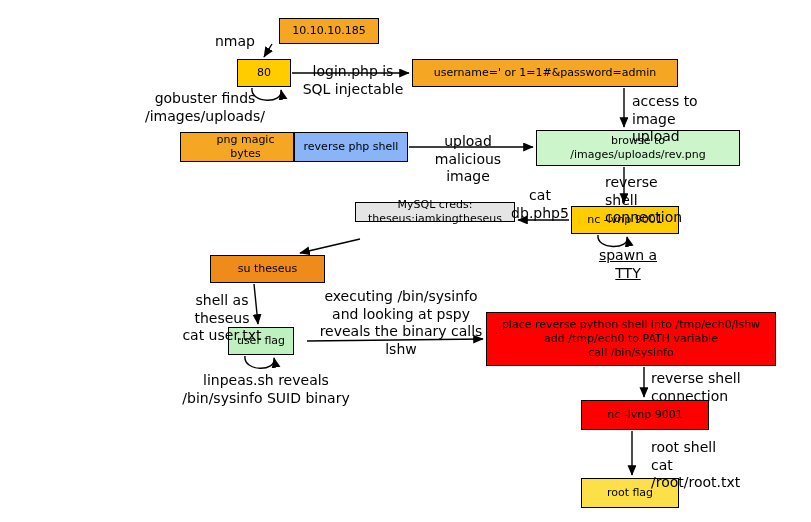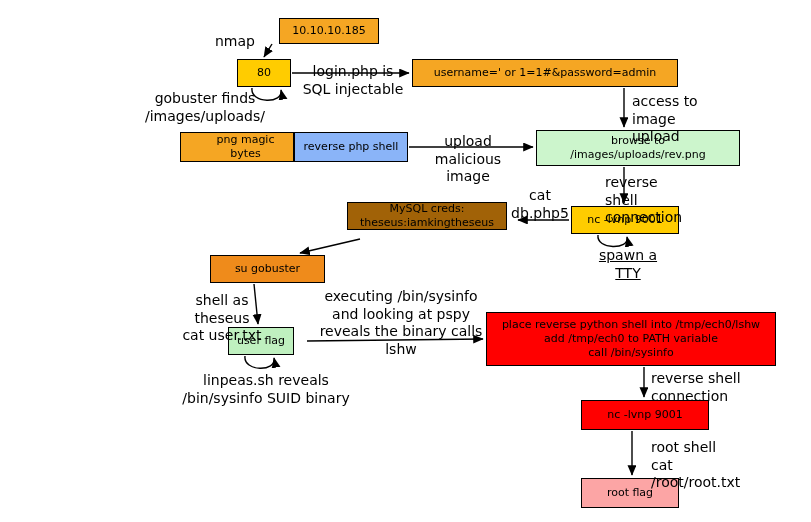--- a/index.html
+++ b/index.html
@@ -90,29 +90,29 @@
   </svg>
 
   <div class="node" style="left:279px;top:18px;width:100px;height:26px;background:#f5a623;">10.10.10.185</div>
   <div class="node" style="left:237px;top:59px;width:54px;height:28px;background:#ffcc00;">80</div>
   <div class="node" style="left:412px;top:59px;width:266px;height:28px;background:#f5a623;">username=' or 1=1#&amp;password=admin</div>
   <div class="node" style="left:180px;top:132px;width:114px;height:30px;background:#f5a623;padding-left:21px;">png magic bytes</div>
   <div class="node" style="left:294px;top:132px;width:114px;height:30px;background:#8ab4f8;">reverse php shell</div>
   <div class="node" style="left:536px;top:130px;width:204px;height:36px;background:#ccf5cc;">browse to
 /images/uploads/rev.png</div>
   <div class="node" style="left:571px;top:206px;width:108px;height:28px;background:#ffcc00;">nc -lvnp 9001</div>
-  <div class="node" style="left:347px;top:202px;width:160px;height:28px;background:#a16207;">MySQL creds:
+  <div class="node" style="left:355px;top:202px;width:160px;height:20px;background:#e5e5e5;">MySQL creds:
 theseus:iamkingtheseus</div>
-  <div class="node" style="left:210px;top:255px;width:115px;height:28px;background:#ef8b1b;">su gobuster</div>
+  <div class="node" style="left:210px;top:255px;width:115px;height:28px;background:#ef8b1b;">su theseus</div>
   <div class="node" style="left:228px;top:327px;width:66px;height:28px;background:#bff0bf;">user flag</div>
   <div class="node" style="left:486px;top:312px;width:290px;height:54px;background:#ff0000;">place reverse python shell into /tmp/ech0/lshw
 add /tmp/ech0 to PATH variable
 call /bin/sysinfo</div>
   <div class="node" style="left:581px;top:400px;width:128px;height:30px;background:#ff0000;">nc -lvnp 9001</div>
-  <div class="node" style="left:581px;top:478px;width:98px;height:30px;background:#fca5a5;">root flag</div>
+  <div class="node" style="left:581px;top:478px;width:98px;height:30px;background:#fde047;">root flag</div>
 
   <div class="lbl" style="left:210px;top:33px;width:50px;">nmap</div>
   <div class="lbl" style="left:140px;top:90px;width:130px;">gobuster finds
 /images/uploads/</div>
   <div class="lbl" style="left:300px;top:63px;width:106px;">login.php is
 SQL injectable</div>
   <div class="lbl left" style="left:632px;top:93px;width:92px;">access to
 image upload</div>
   <div class="lbl" style="left:412px;top:133px;width:112px;">upload malicious
 image</div>

